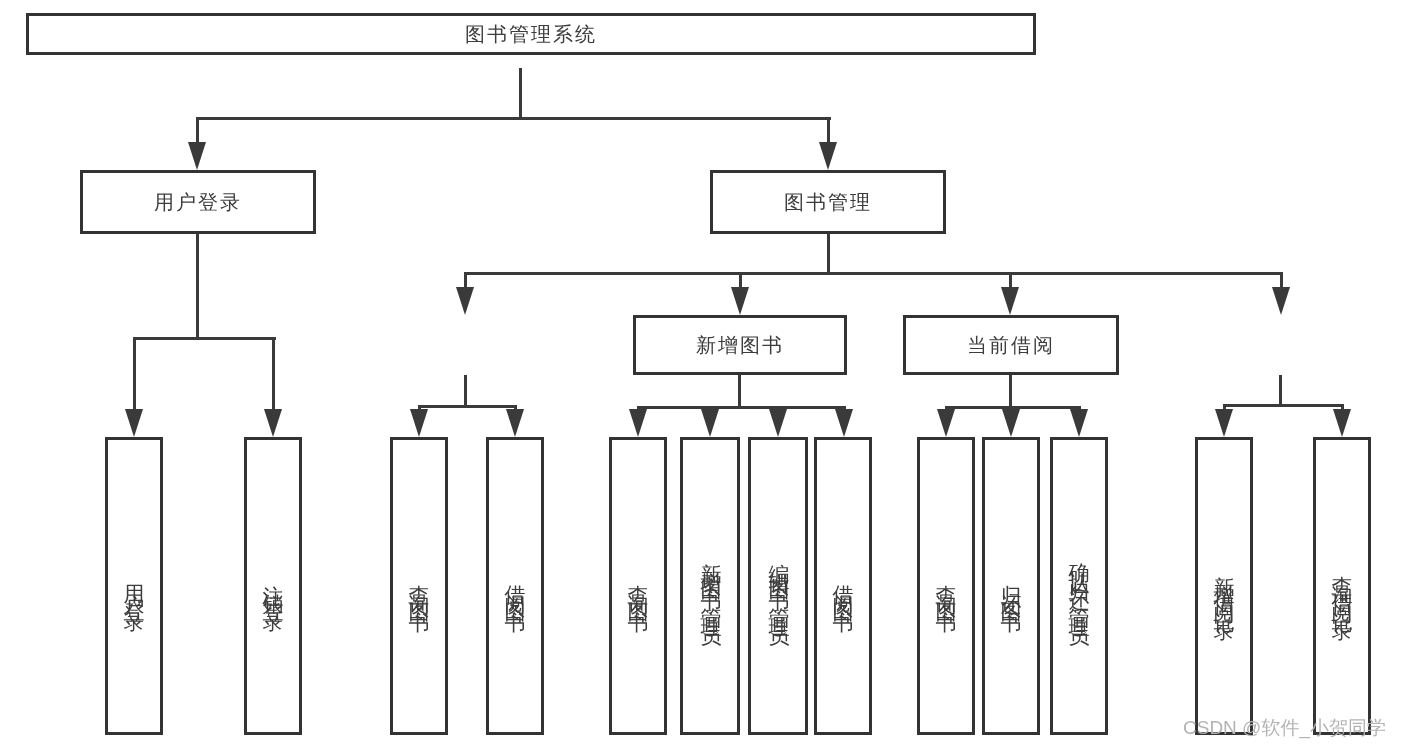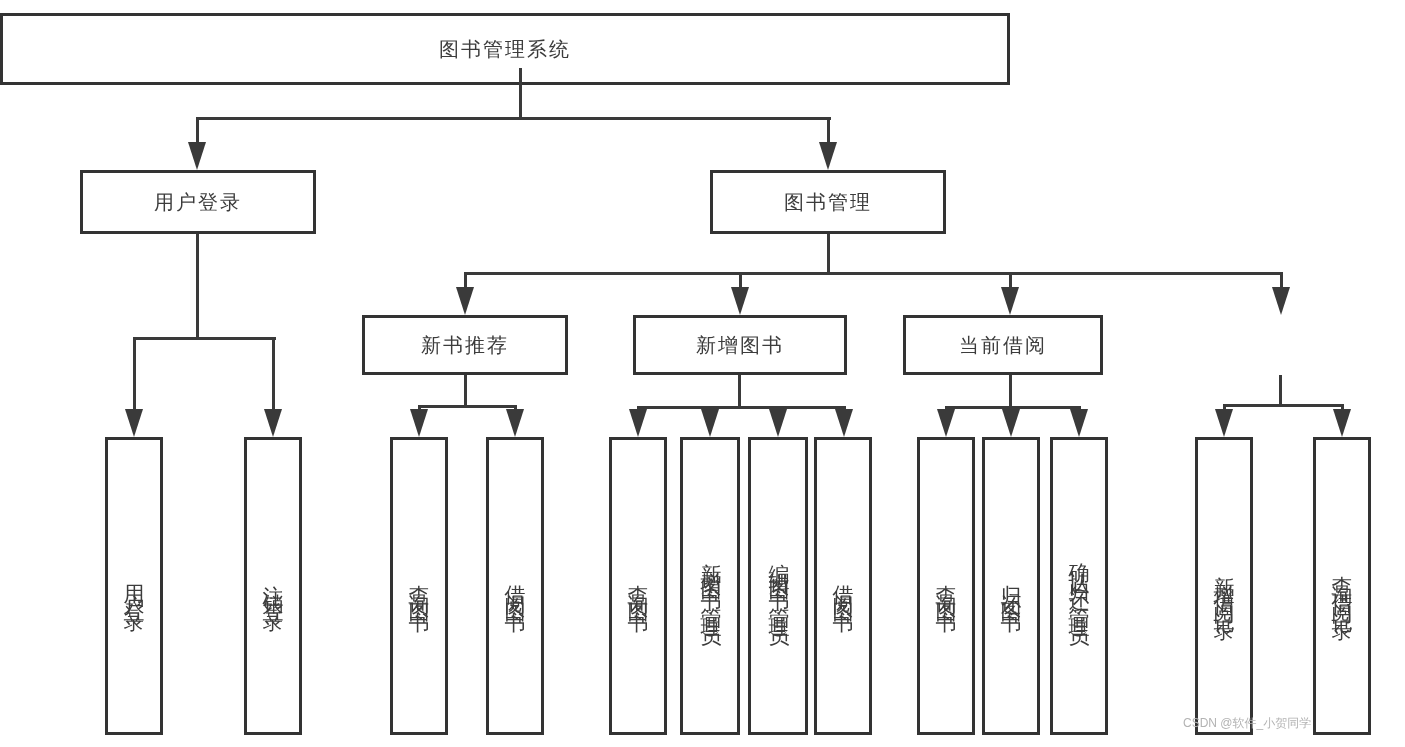--- a/index.html
+++ b/index.html
@@ -32,31 +32,31 @@
   .line{position:absolute;background:#3a3a3a;}
   .arrow{
     position:absolute;width:0;height:0;
     border-left:9px solid transparent;
     border-right:9px solid transparent;
     border-top:28px solid #3a3a3a;
   }
   .watermark{
     position:absolute;
     color:#b3b3b3;
-    font-size:12px;
+    font-size:19px;
     white-space:nowrap;
     z-index:5;
   }
 </style>
 </head>
 <body>
 
 <div class="canvas">
 
-  <div class="box h" style="left:0;top:13px;width:1010px;height:72px">
+  <div class="box h" style="left:26px;top:13px;width:1010px;height:42px">
     <span>图书管理系统</span>
   </div>
 
   <div class="line" style="left:519px;top:68px;width:3px;height:51px"></div>
   <div class="line" style="left:196px;top:117px;width:635px;height:3px"></div>
   <div class="line" style="left:196px;top:117px;width:3px;height:28px"></div>
   <div class="arrow" style="left:188px;top:142px"></div>
   <div class="line" style="left:827px;top:117px;width:3px;height:28px"></div>
   <div class="arrow" style="left:819px;top:142px"></div>
 
@@ -78,27 +78,24 @@
   <div class="line" style="left:464px;top:272px;width:819px;height:3px"></div>
   <div class="line" style="left:464px;top:272px;width:3px;height:18px"></div>
   <div class="arrow" style="left:456px;top:287px"></div>
   <div class="line" style="left:739px;top:272px;width:3px;height:18px"></div>
   <div class="arrow" style="left:731px;top:287px"></div>
   <div class="line" style="left:1009px;top:272px;width:3px;height:18px"></div>
   <div class="arrow" style="left:1001px;top:287px"></div>
   <div class="line" style="left:1280px;top:272px;width:3px;height:18px"></div>
   <div class="arrow" style="left:1272px;top:287px"></div>
 
-  <div class="box h" style="left:362px;top:315px;width:206px;height:60px">
-    <span>新书推荐</span>
-  </div>
   <div class="box h" style="left:633px;top:315px;width:214px;height:60px">
     <span>新增图书</span>
   </div>
-  <div class="box h" style="left:903px;top:315px;width:200px;height:60px">
+  <div class="box h" style="left:903px;top:315px;width:216px;height:60px">
     <span>当前借阅</span>
   </div>
 
   <div class="line" style="left:464px;top:375px;width:3px;height:33px"></div>
   <div class="line" style="left:418px;top:405px;width:99px;height:3px"></div>
   <div class="line" style="left:418px;top:405px;width:3px;height:8px"></div>
   <div class="arrow" style="left:410px;top:409px"></div>
   <div class="line" style="left:514px;top:405px;width:3px;height:8px"></div>
   <div class="arrow" style="left:506px;top:409px"></div>
 

